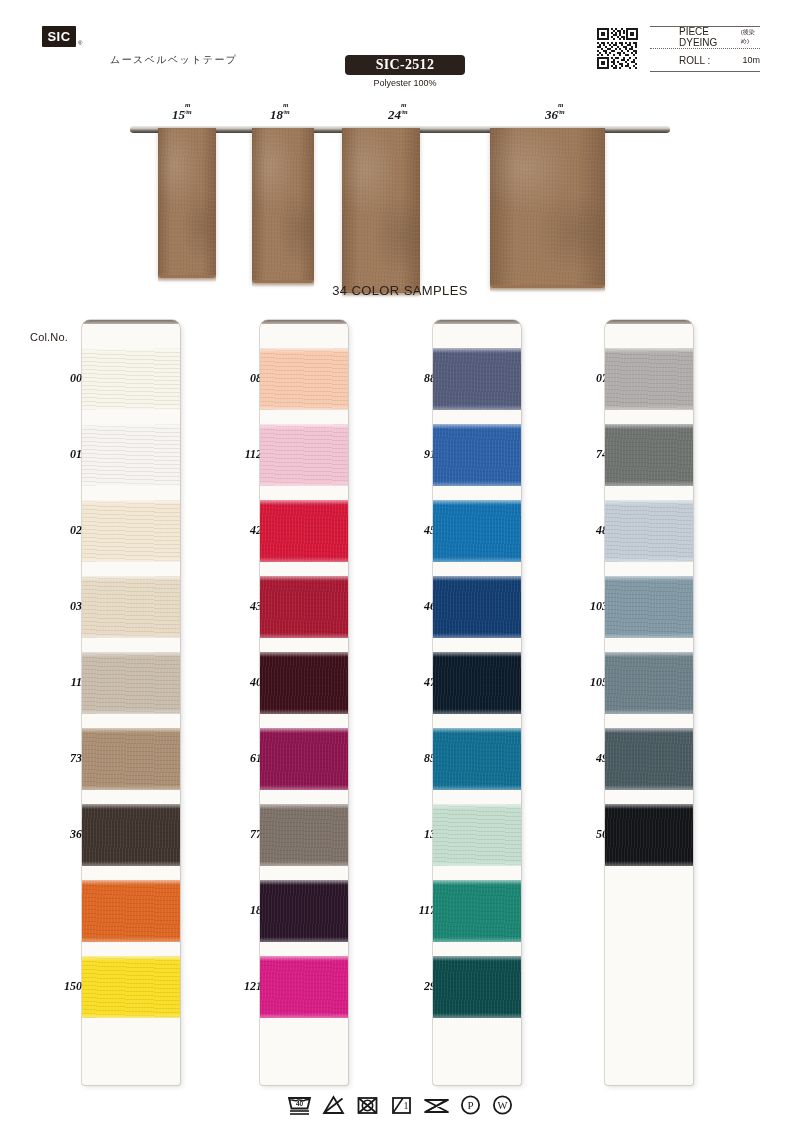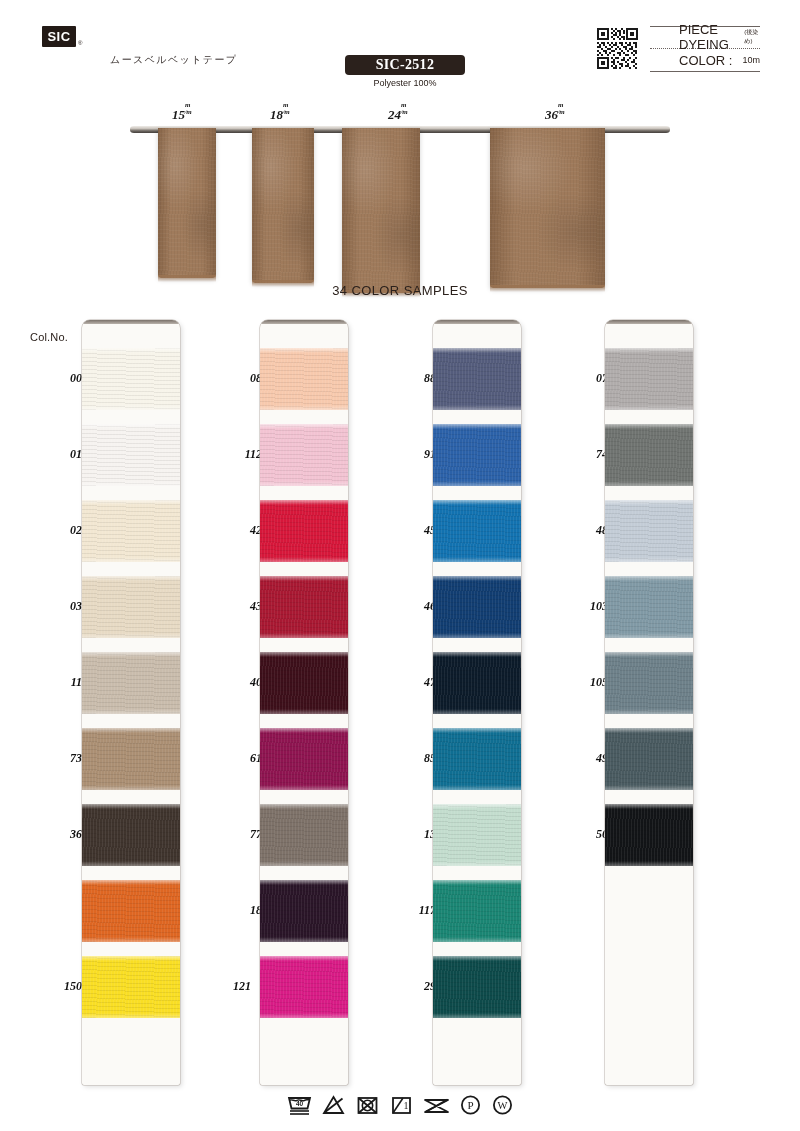--- a/index.html
+++ b/index.html
@@ -60,21 +60,21 @@
     position:relative;height:22px;
     display:flex;align-items:center;justify-content:space-between;
     font-size:9px;color:#2b211c;
   }
   .info-row.top{border-bottom:1px dotted #6b6360;}
   .info-row.bot{border-top:0;border-bottom:1px solid #6b6360;}
   .info-box::before{
     content:"";position:absolute;left:0;top:0;width:100%;
     border-top:1px solid #6b6360;
   }
-  .info-label{font-size:13px;padding-left:29px;}
+  .info-label{font-size:10px;padding-left:29px;}
   .info-jp{font-size:6px;}
   .info-val{font-size:9px;}
 
   
   .tape-area{position:absolute;left:0;top:100px;width:800px;height:200px;}
   .rail{
     position:absolute;left:130px;top:26px;width:540px;height:7px;
     background:linear-gradient(to bottom,#efece8 0%,#cdc7c0 35%,#6d6761 70%,#443f3b 100%);
     border-radius:4px/3px;
   }
@@ -297,21 +297,21 @@
         </g>
       </svg>
     </div>
 
     <div class="info-box">
       <div class="info-row top">
         <span class="info-label">PIECE DYEING</span>
         <span class="info-jp">(後染め)</span>
       </div>
       <div class="info-row bot">
-        <span class="info-label">COLOR :</span>
+        <span class="info-label">ROLL :</span>
         <span class="info-val">10m</span>
       </div>
     </div>
   </div>
 
   <div class="tape-area">
     <div class="rail"></div>
     <div id="tapes">
         <div class="tape" style="left: 158px; width: 58px; height: 150px;">
           <div class="face"></div>
@@ -397,21 +397,21 @@
         </div>
       </div>
       <div class="colnum" style="left: 222px; top: 71px; font-family: Liberation Serif, serif;">08</div>
       <div class="colnum" style="left: 222px; top: 147px;">112</div>
       <div class="colnum" style="left: 222px; top: 223px;">42</div>
       <div class="colnum" style="left: 222px; top: 299px;">43</div>
       <div class="colnum" style="left: 222px; top: 375px;">40</div>
       <div class="colnum" style="left: 222px; top: 451px;">61</div>
       <div class="colnum" style="left: 222px; top: 527px;">77</div>
       <div class="colnum" style="left: 222px; top: 603px;">18</div>
-      <div class="colnum" style="left: 222px; top: 679px; text-align: center;">121</div>
+      <div class="colnum" style="left: 222px; top: 679px;">121</div>
       <div class="card" style="left: 260px; width: 88px; height: 765px;">
         <div class="cap"></div>
         <div class="band" style="top: 28px; height: 62px; background: rgb(247, 201, 173);">
           <div class="ink"></div>
           <div class="topfade"></div>
           <div class="botfade"></div>
         </div>
         <div class="band" style="top: 104px; height: 62px; background: rgb(242, 195, 210);">
           <div class="ink"></div>
           <div class="topfade"></div>

